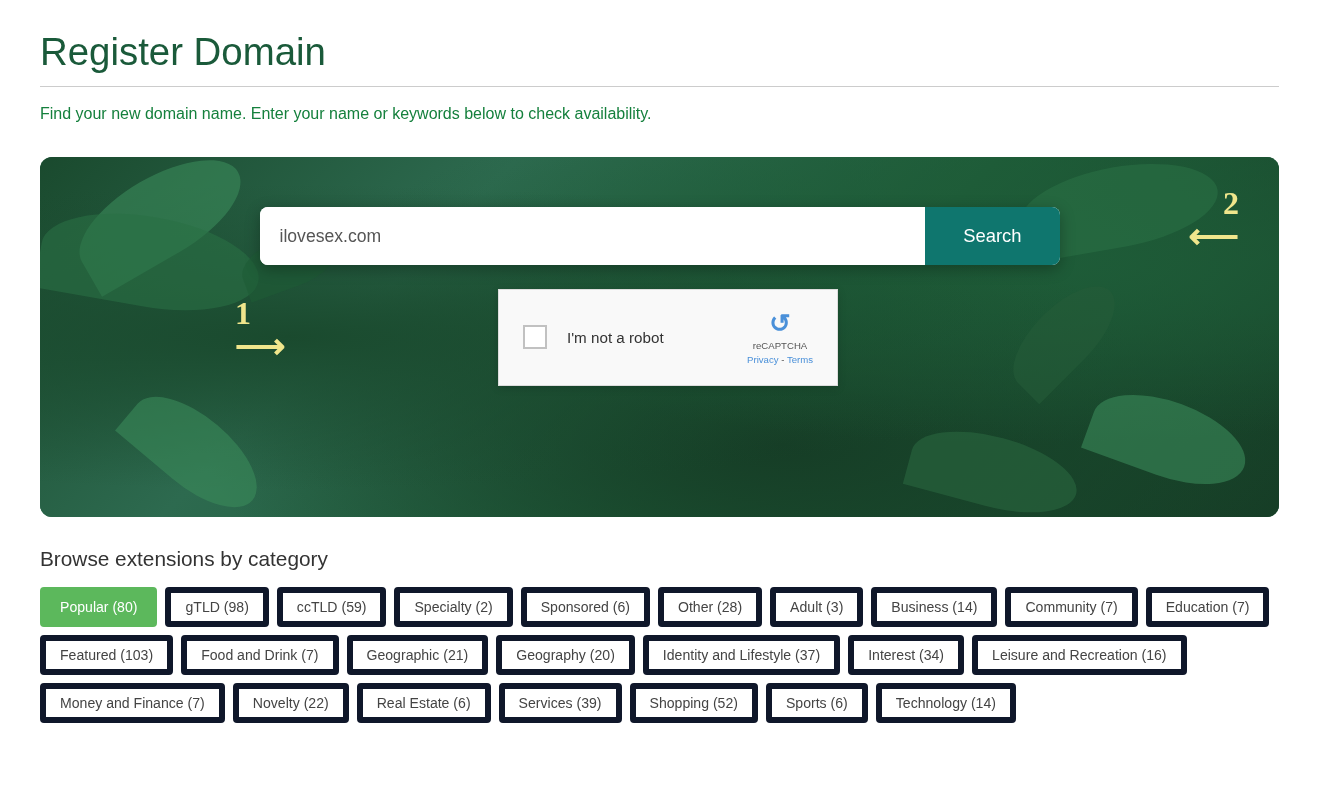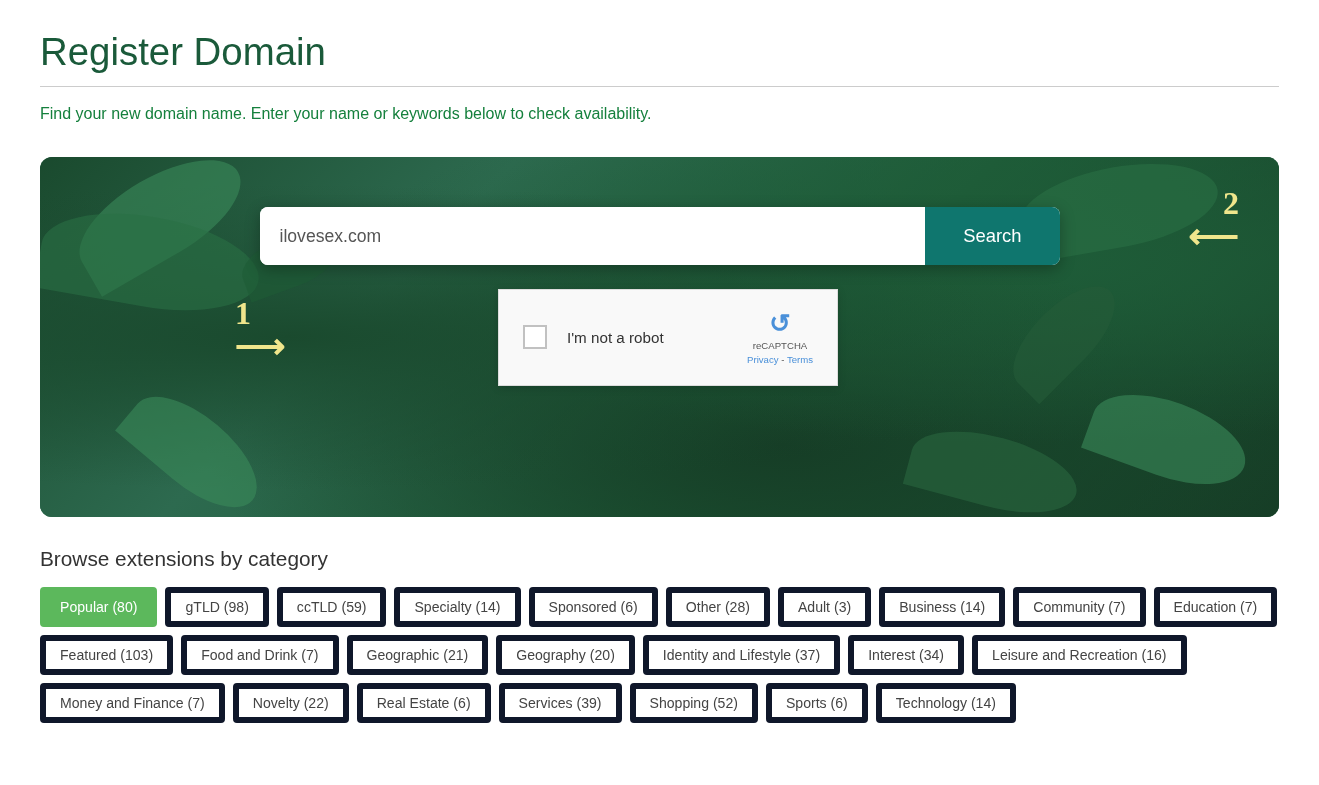--- a/index.html
+++ b/index.html
@@ -238,21 +238,21 @@
     </div>
   </div>
 </div>
 
 <h2 class="browse-title">Browse extensions by category</h2>
 
 <div class="tags-row" id="tags-container">
 <button class="tag active">Popular (80)</button>
     <button class="tag">gTLD (98)</button>
     <button class="tag">ccTLD (59)</button>
-    <button class="tag">Specialty (14)</button>
+    <button class="tag">Specialty (2)</button>
     <button class="tag">Sponsored (6)</button>
     <button class="tag">Other (28)</button>
     <button class="tag">Adult (3)</button>
     <button class="tag">Business (14)</button>
     <button class="tag">Community (7)</button>
     <button class="tag">Education (7)</button>
     <button class="tag">Featured (103)</button>
     <button class="tag">Food and Drink (7)</button>
     <button class="tag">Geographic (21)</button>
     <button class="tag">Geography (20)</button>

